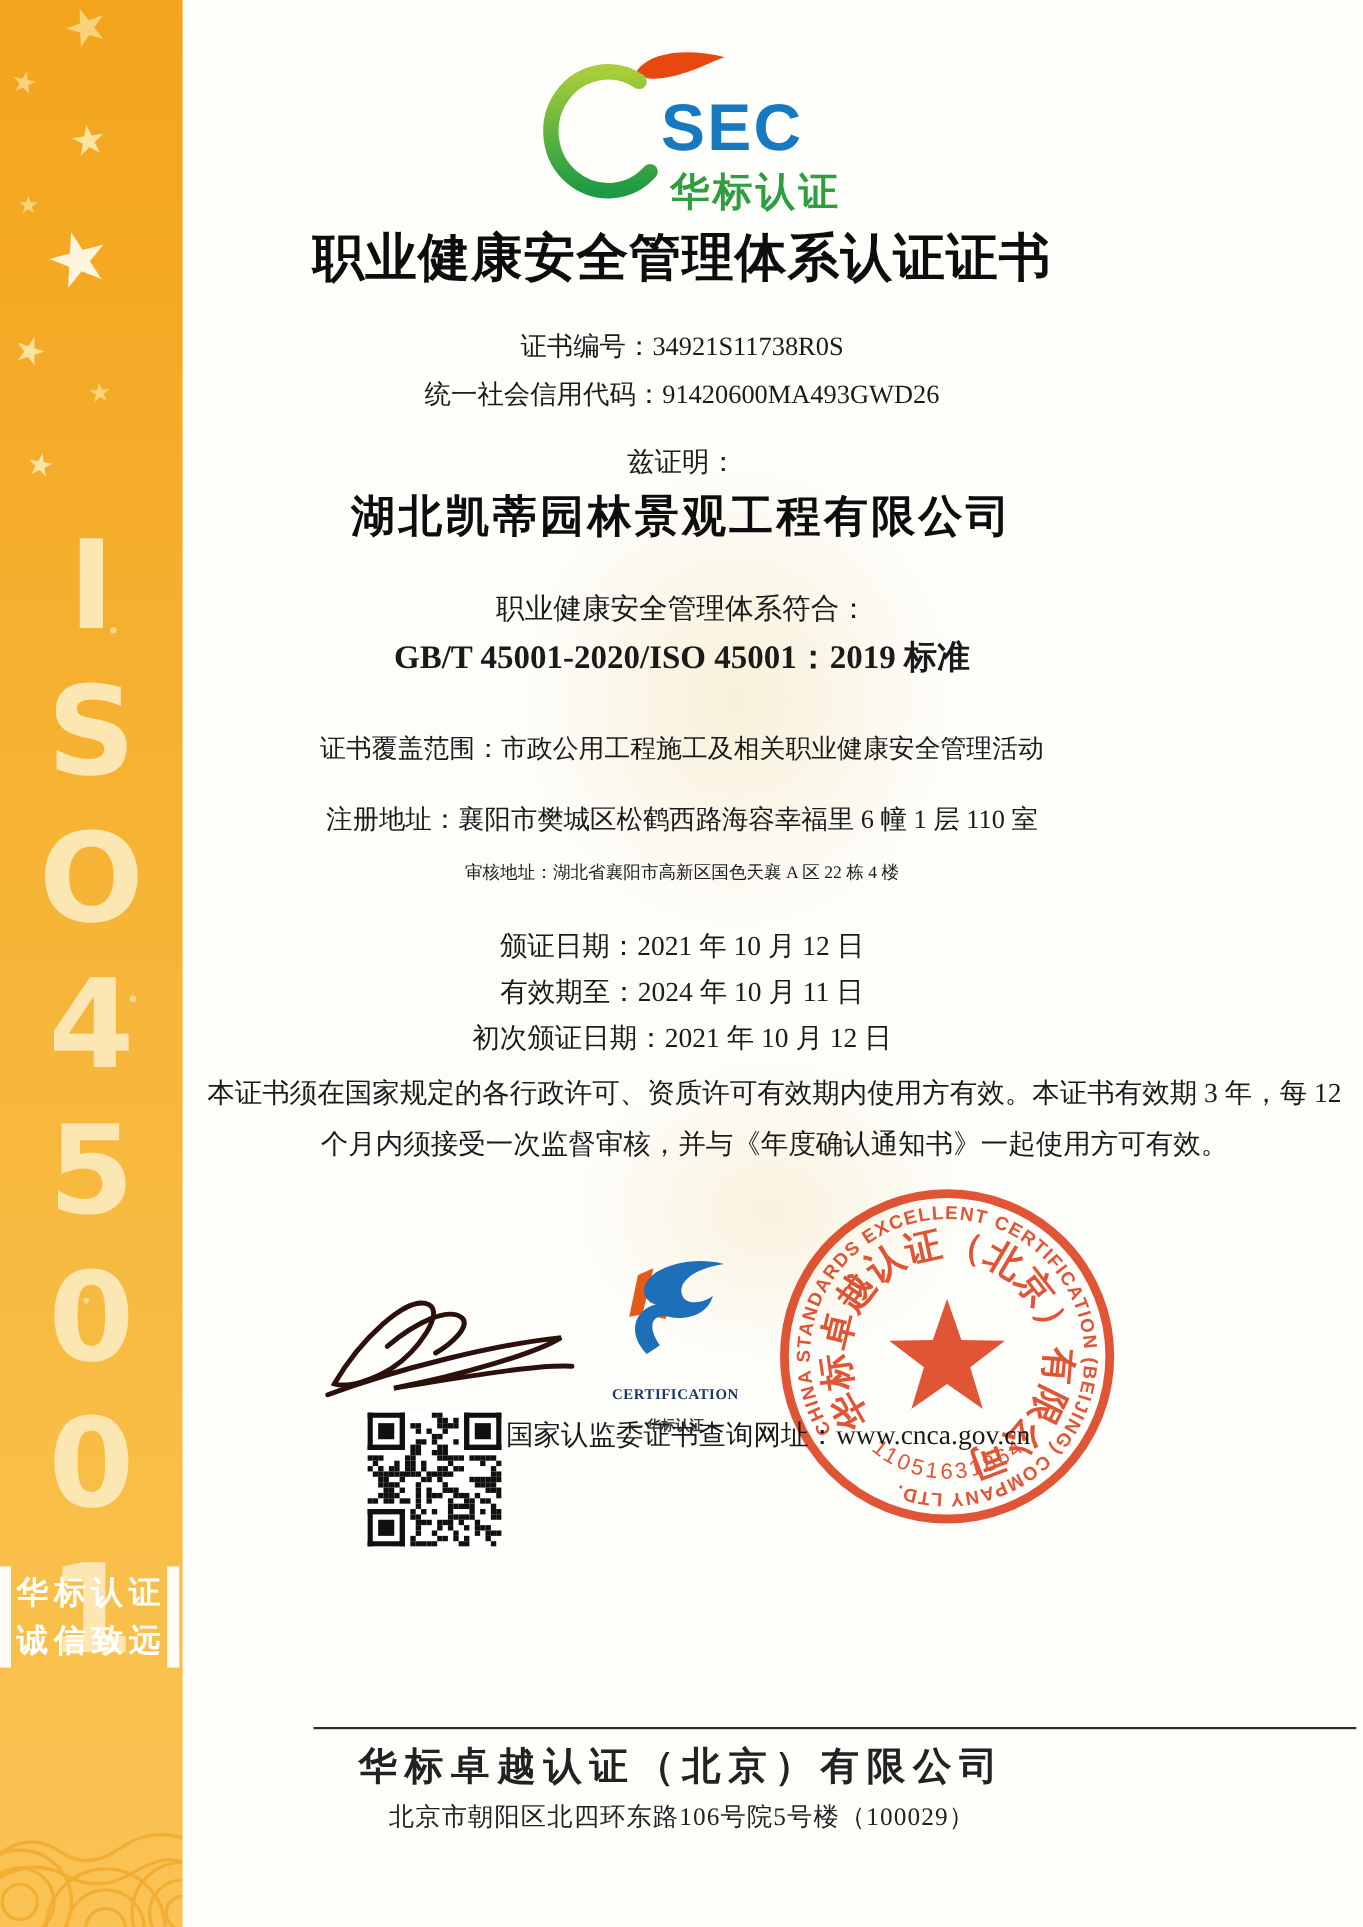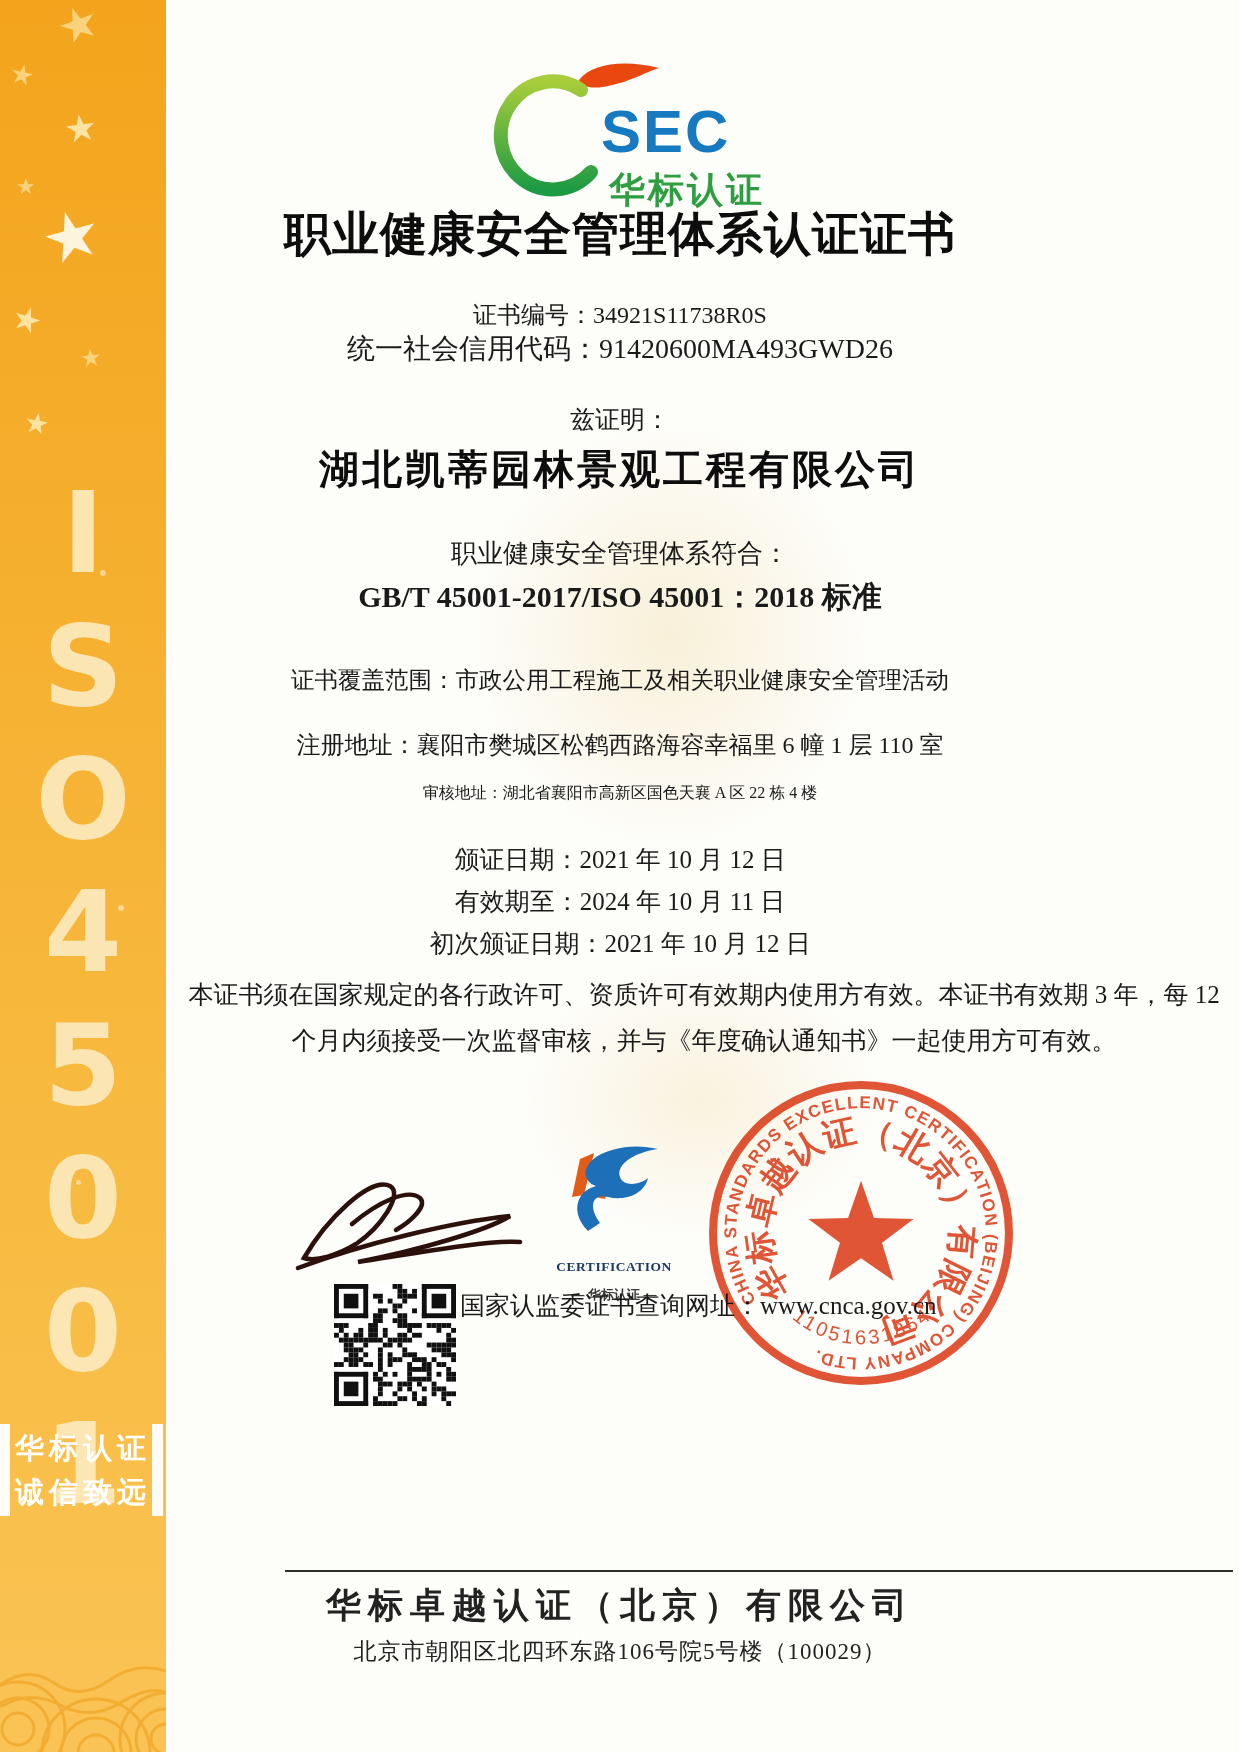--- a/index.html
+++ b/index.html
@@ -29,24 +29,24 @@
   .side-badge::before{content:"";position:absolute;left:0;top:6px;width:10px;height:92px;background:rgba(255,255,255,.95);}
   .side-badge::after{content:"";position:absolute;right:3px;top:6px;width:11px;height:92px;background:rgba(255,255,255,.95);}
   .waves{position:absolute;left:0;bottom:0;}
   .dot{position:absolute;border-radius:50%;background:rgba(255,255,255,.45);}
   
   .wm{position:absolute;z-index:0;border-radius:50%;pointer-events:none;}
   .wm1{left:470px;top:420px;width:400px;height:430px;background:radial-gradient(closest-side,rgba(243,224,176,.45),rgba(243,224,176,0));}
   .wm2{left:520px;top:960px;width:360px;height:280px;background:radial-gradient(closest-side,rgba(243,224,176,.38),rgba(243,224,176,0));}
   
   .blk{position:absolute;left:166px;width:908px;text-align:center;z-index:1;}
-  .logo-blk{top:56px;}
+  .logo-blk{top:40px;}
   .cert-title{top:203px;font-family:"Liberation Sans", sans-serif;font-weight:900;font-size:47px;letter-spacing:1px;color:#0d0d0d;}
   .meta1{top:299px;font-size:24px;}
-  .meta2{top:330px;font-size:28px;}
+  .meta2{top:342px;font-size:24px;}
   .intro{top:403px;font-size:25px;}
   .company{top:442px;font-family:"Liberation Sans", sans-serif;font-weight:800;font-size:40px;letter-spacing:3px;color:#0d0d0d;}
   .sysline{top:536px;font-size:26px;}
   .standard{top:577px;font-size:30px;font-weight:700;}
   .scope{top:664px;font-size:23.5px;}
   .regaddr{top:729px;font-size:24px;}
   .auditaddr{top:771px;font-size:16px;margin-top:12px;}
   .d1{top:843px;font-size:25px;}
   .d2{top:885px;font-size:25px;}
   .d3{top:927px;font-size:25px;}
@@ -126,21 +126,21 @@
 
 <div class="blk cert-title">职业健康安全管理体系认证证书</div>
 
 <div class="blk meta1"><span>证书编号：</span><span>34921S11738R0S</span></div>
 
 <div class="blk meta2"><span>统一社会信用代码：</span><span>91420600MA493GWD26</span></div>
 
 <div class="blk intro">兹证明：</div>
 <div class="blk company">湖北凯蒂园林景观工程有限公司</div>
 <div class="blk sysline">职业健康安全管理体系符合：</div>
-<div class="blk standard">GB/T 45001-2017/ISO 45001：2018 标准</div>
+<div class="blk standard">GB/T 45001-2020/ISO 45001：2019 标准</div>
 <div class="blk scope">证书覆盖范围：市政公用工程施工及相关职业健康安全管理活动</div>
 <div class="blk regaddr">注册地址：襄阳市樊城区松鹤西路海容幸福里 6 幢 1 层 110 室</div>
 <div class="blk auditaddr">审核地址：湖北省襄阳市高新区国色天襄 A 区 22 栋 4 楼</div>
 
 <div class="blk d1">颁证日期：2021 年 10 月 12 日</div>
 <div class="blk d2">有效期至：2024 年 10 月 11 日</div>
 <div class="blk d3">初次颁证日期：2021 年 10 月 12 日</div>
 
 <div class="blk legal">
   <div>本证书须在国家规定的各行政许可、资质许可有效期内使用方有效。本证书有效期 3 年，每 12</div>

